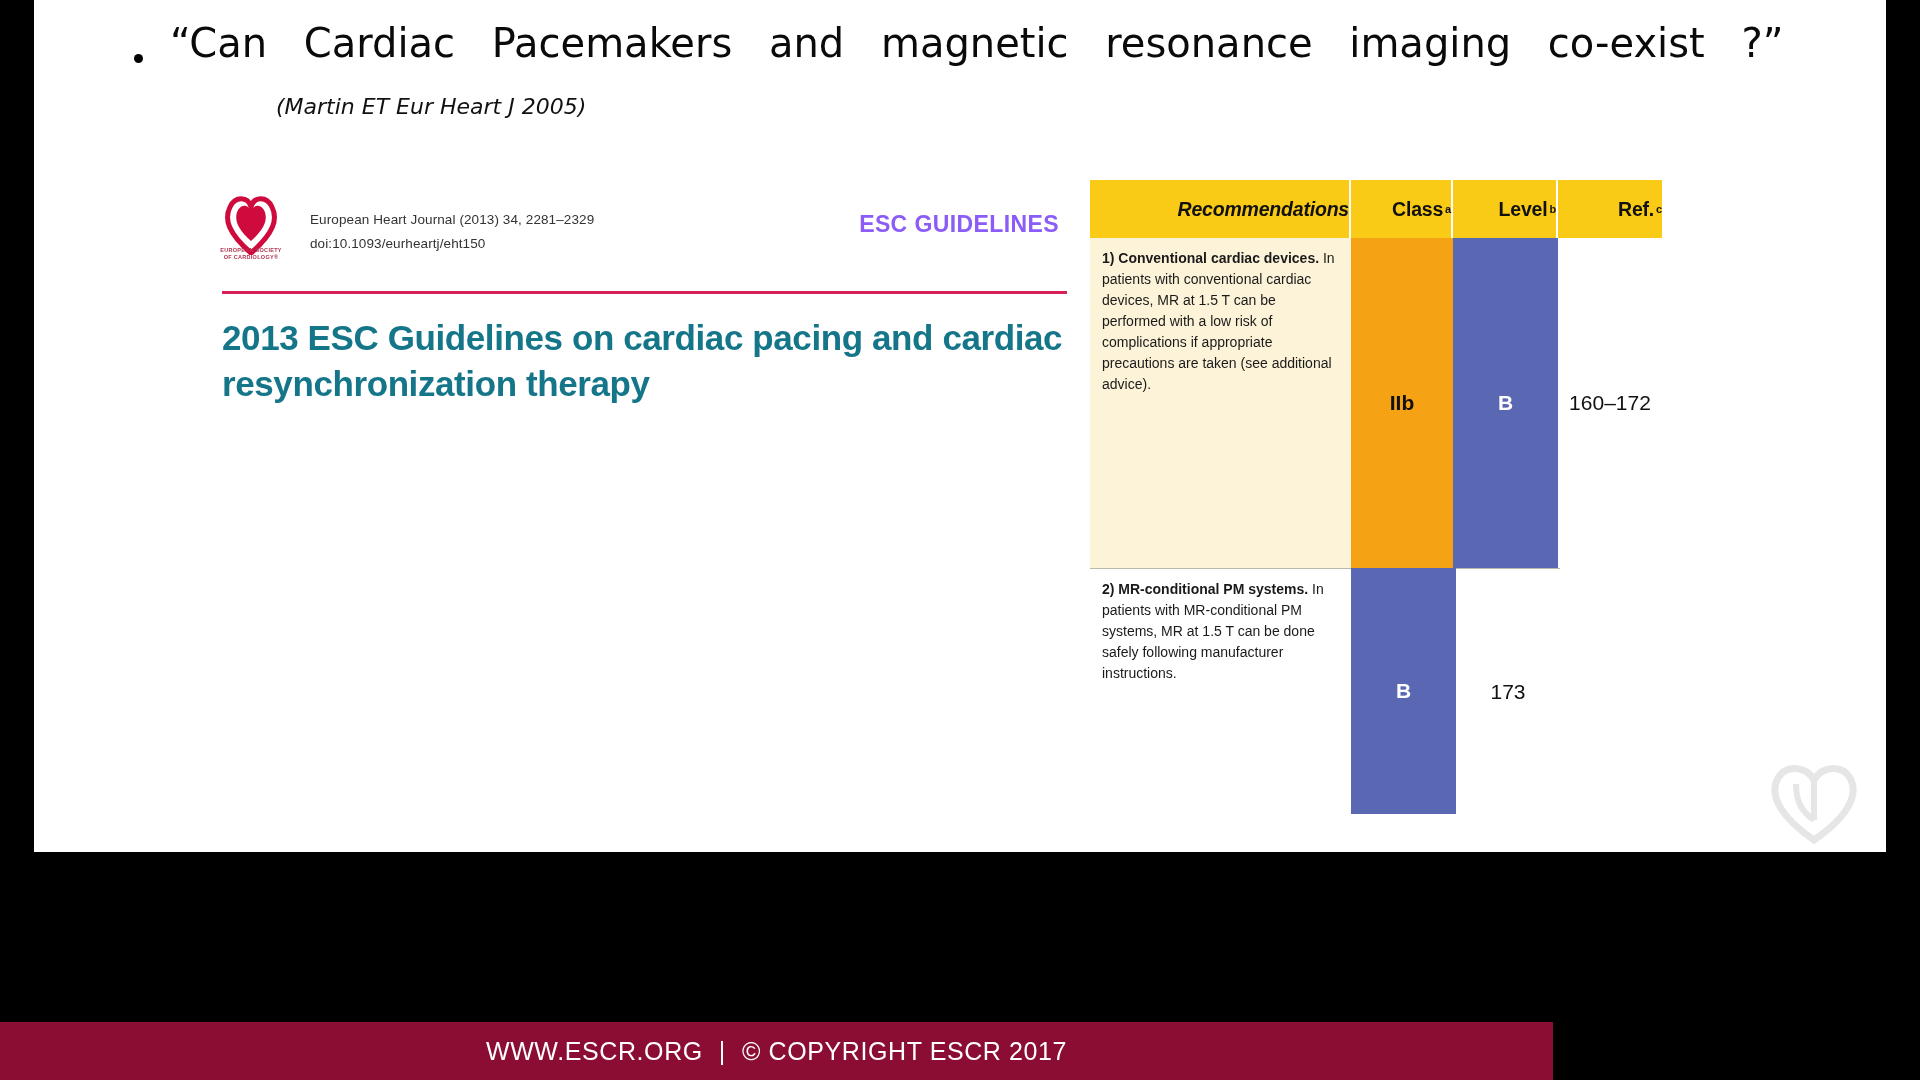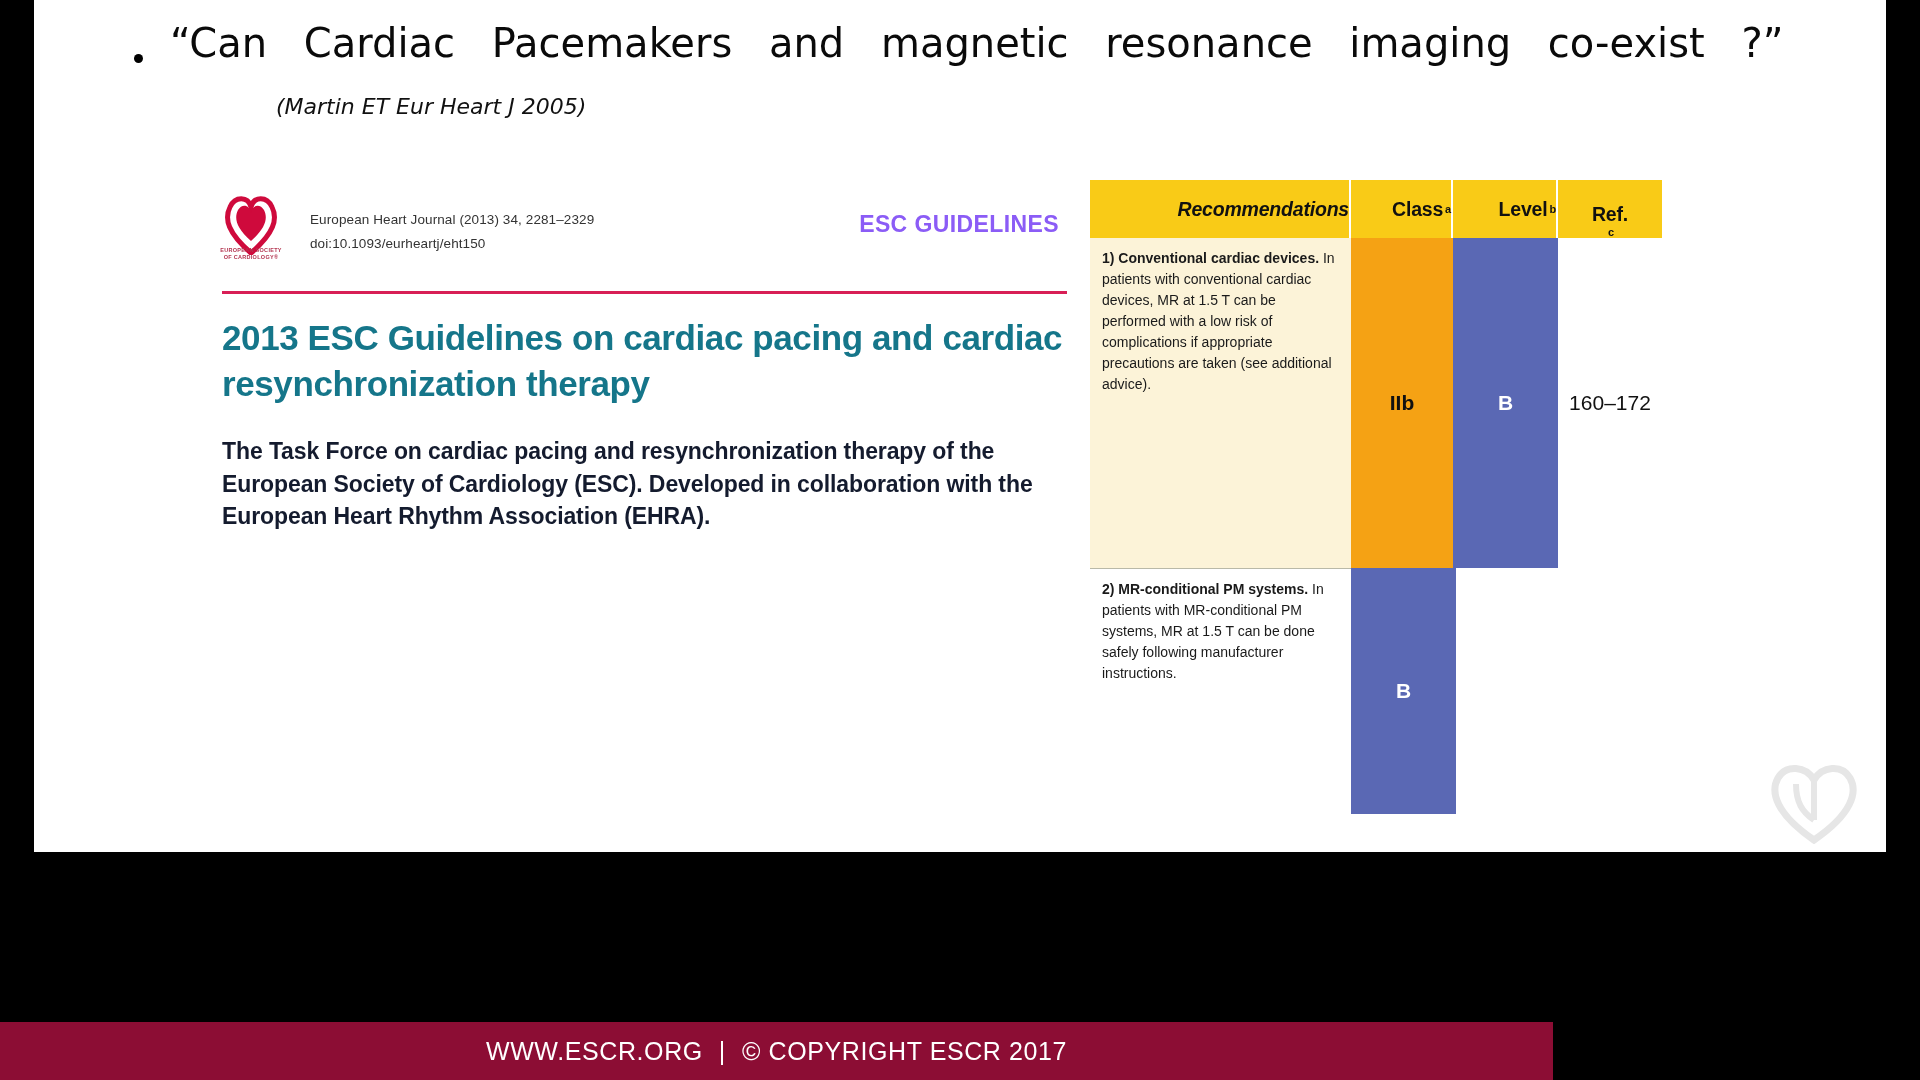--- a/index.html
+++ b/index.html
@@ -130,21 +130,21 @@
     font-size:19.5px;
     height:58px;
     box-sizing:border-box;
     display:flex;
     align-items:center;
     border-right:2px solid #ffffff;
     letter-spacing:-0.2px;
   }
   .hdr-cell.c-rec{padding-left:20px; justify-content:flex-end;font-style:italic;}
   .hdr-cell.c-cls,.hdr-cell.c-lvl,.hdr-cell.c-ref{justify-content:flex-end;}
-  .hdr-cell.c-ref{border-right:none;flex-direction:column;}
+  .hdr-cell.c-ref{border-right:none;}
   .hdr-cell sup{font-size:11px; font-weight:700; margin-left:2px;}
 
   .body-cell{
     box-sizing:border-box;
     display:flex;
     align-items:center;
     justify-content:center;
     font-size:21px;
     font-weight:700;
     color:#111;
@@ -245,21 +245,20 @@
       <div><span>European Heart Journal (2013) 34, 2281–2329</span></div>
       <div><span>doi:10.1093/eurheartj/eht150</span></div>
     </div>
 
     <div class="j-esc">ESC GUIDELINES</div>
 
     <div class="j-rule"></div>
 
     <div class="j-title">2013 ESC Guidelines on cardiac pacing and cardiac resynchronization therapy</div>
 
-    <div class="j-abs">The Task Force on cardiac pacing and resynchronization therapy of the European Society of Cardiology (ESC). Developed in collaboration with the European Heart Rhythm Association (EHRA).</div>
   </div>
 
   <div class="tbl">
 
     <div class="tbl-row">
       <div class="hdr-cell c-rec">
         <span>Recommendations</span>
       </div>
       <div class="hdr-cell c-cls">
         <span>Class</span>
@@ -288,20 +287,21 @@
     </div>
 
     <div class="tbl-row row2">
       <div class="body-cell cell-rec c-rec">
         <div>
           <span class="lead">2) MR-conditional PM systems.</span>
           <span>In patients with MR-conditional PM systems, MR at 1.5 T can be done safely following manufacturer instructions.</span>
         </div>
       </div>
       <div class="body-cell cell-lvl c-lvl">B</div>
+      <div class="body-cell cell-ref c-ref">173</div>
     </div>
   </div>
 
   <div class="monzino">
     <div class="mz-mark">
       <svg width="140" height="86" viewBox="0 0 140 86">
         <circle cx="78" cy="46" r="34" fill="#9e1b3c"></circle>
         <path d="M112 16 c0-7 10-9 12-2 c2-7 12-5 12 2 c0 8-12 16-12 16 S112 24 112 16 Z" fill="#9e1b3c"></path>
         <g fill="#c06a82">
           <circle cx="18" cy="34" r="2.4"></circle>

